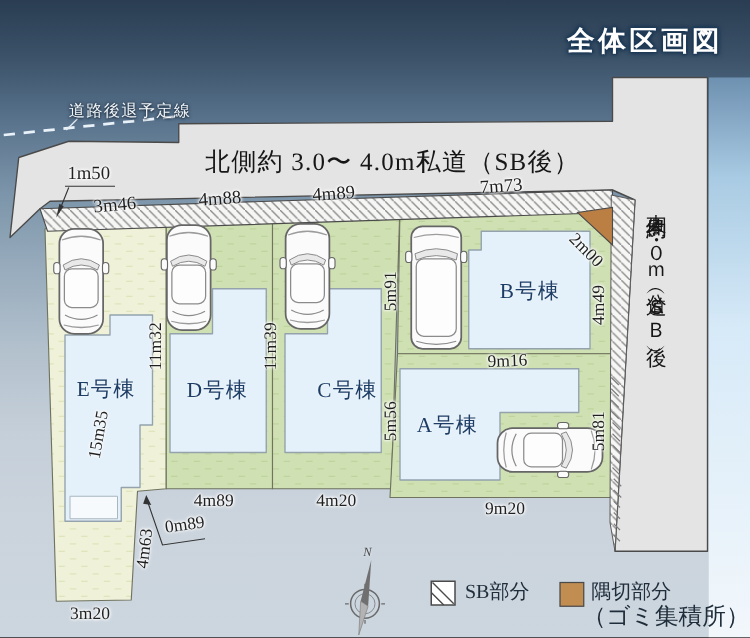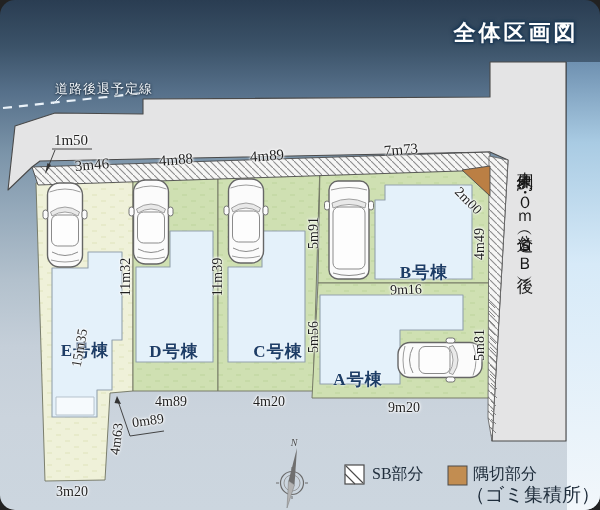--- a/index.html
+++ b/index.html
@@ -2,35 +2,34 @@
 <html><head>
 <meta charset="utf-8">
 <style>
   html,body{margin:0;padding:0;background:#222;}
   #stage{
     position:relative;width:600px;height:510px;overflow:hidden;
     font-family:"Liberation Serif","DejaVu Serif",serif;
     background:linear-gradient(180deg,#2a3d52 0%,#3b5268 9%,#56708a 18%,#74culent 0,#74901f 0,#7b94a9 30%,#97abbc 42%,#b3c1cd 55%,#c5cfd9 68%,#cbd4dd 82%,#ccd6df 100%);
   }
   
-  #stage{background:linear-gradient(180deg,#2a3d52 0%,#3b5268 9%,#56708a 18%,#7b94a9 30%,#97abbc 42%,#b3c1cd 55%,#c5cfd9 68%,#cbd4dd 82%,#ccd6df 100%);border-radius:15px;}
+  #stage{background:linear-gradient(180deg,#2a3d52 0%,#3b5268 9%,#56708a 18%,#7b94a9 30%,#97abbc 42%,#b3c1cd 55%,#c5cfd9 68%,#cbd4dd 82%,#ccd6df 100%);}
   #plan-svg{position:absolute;left:0;top:0;}
   .lbl{
     position:absolute;transform:translate(-50%,-50%) rotate(var(--r,0deg));
     white-space:nowrap;line-height:1;color:#1f1f1f;
   }
   .dim{
     font-size:14px;
     text-shadow:0 0 2px #fff,0 0 2px #fff,0 0 3px #fff,0 0 4px rgba(255,255,255,.9);
   }
   .dim-big{font-size:15px;}
   .lot-name{
-    font-size:17px;font-weight:bold;color:#1d3d66;letter-spacing:1px;
+    font-size:17px;font-weight:normal;color:#1d3d66;letter-spacing:1px;
     text-shadow:0 0 2px #eef4f8,0 0 3px #eef4f8;
-    margin-top:39px;
   }
   .road-label{font-size:20px;color:#161616;letter-spacing:1px;}
   .east-road{
     position:absolute;writing-mode:vertical-rl;text-orientation:mixed;
     font-size:16.5px;letter-spacing:2px;color:#161616;line-height:1;
   }
   .plan-title{
     font-size:22px;font-weight:bold;color:#ffffff;letter-spacing:3px;
     text-shadow:-1px -1px 2px #1d3a57,1px -1px 2px #1d3a57,-1px 1px 2px #1d3a57,1px 1px 2px #1d3a57,0 0 5px #16304a;
   }
@@ -151,20 +150,21 @@
       <rect x="345" y="465" width="19" height="19" fill="#ffffff" stroke="#4a4a4a" stroke-width="1.2"></rect>
       <path d="M346,466 L363,483 M345,474 L355,484" stroke="#4a4a4a" stroke-width="1.1" fill="none"></path>
       <rect x="448" y="466" width="19" height="19" fill="#c28d51" stroke="#4a4a4a" stroke-width="1"></rect>
     </g>
   </svg>
 
   <div class="lbl plan-title" style="left:516px;top:33px">全体区画図</div>
 
   <div class="lbl setback-label" style="left:104px;top:88px">道路後退予定線</div>
 
+  <div class="lbl road-label" style="left:314px;top:130px">北側約 3.0〜 4.0m私道（SB後）</div>
 
   <div class="east-road" style="left:516px;top:158px">東側約４・０ｍ公道（ＳＢ後）</div>
 
   <div class="lbl lot-name" style="left:85px;top:311px">E号棟</div>
   <div class="lbl lot-name" style="left:174px;top:312px">D号棟</div>
   <div class="lbl lot-name" style="left:278px;top:312px">C号棟</div>
   <div class="lbl lot-name" style="left:424px;top:233px">B号棟</div>
   <div class="lbl lot-name" style="left:358px;top:340px">A号棟</div>
 
   <div class="lbl dim dim-big" style="left:71px;top:140px">1m50</div>

